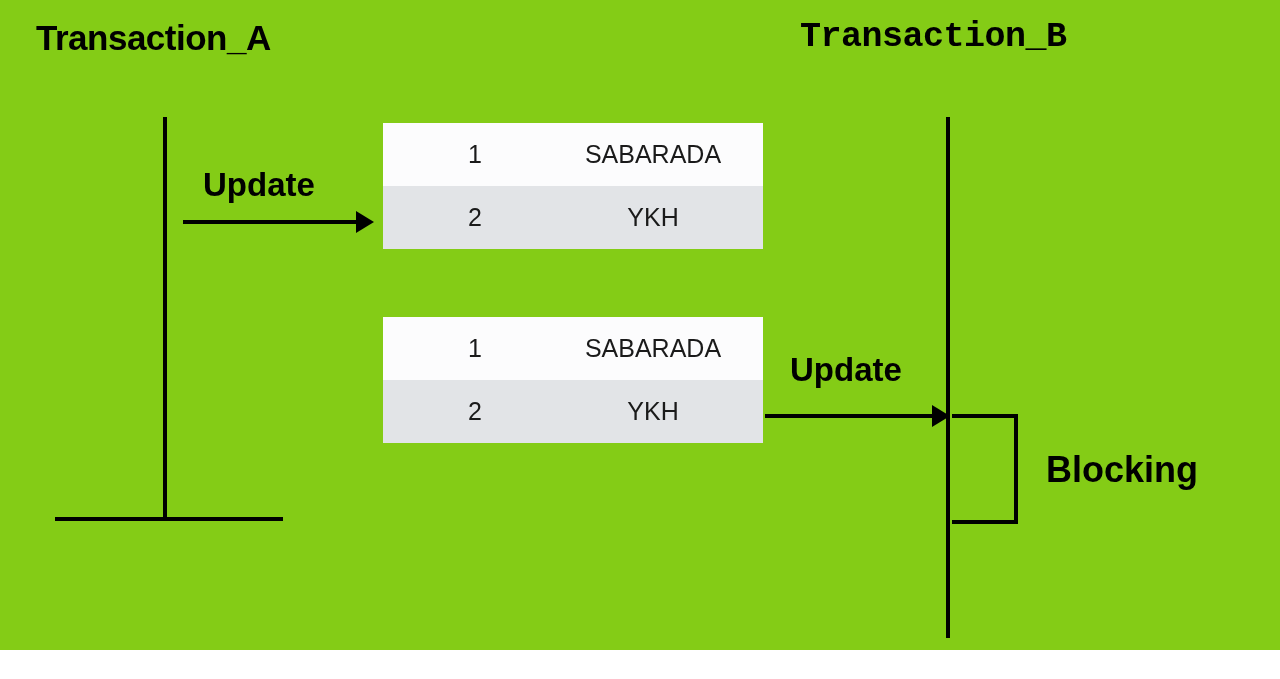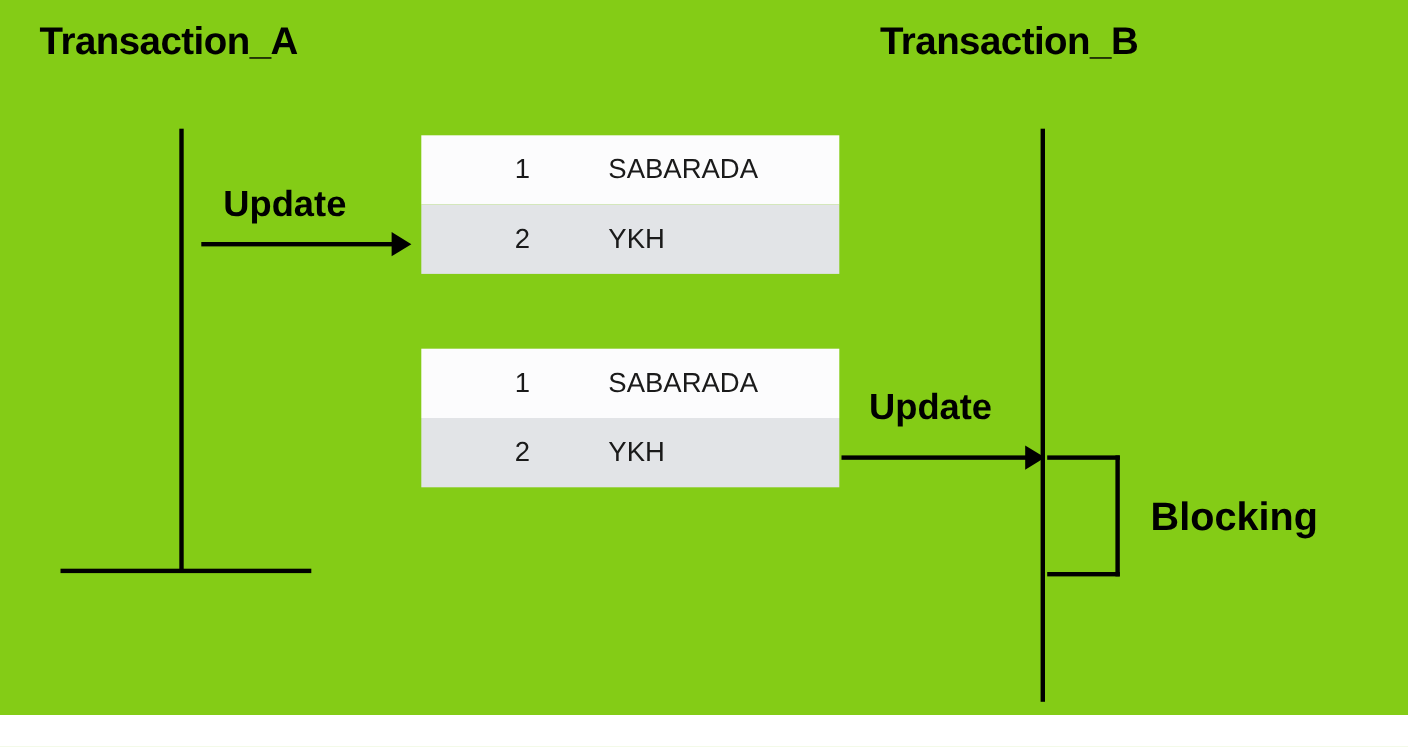--- a/index.html
+++ b/index.html
@@ -22,21 +22,21 @@
     position: absolute;
     font-family: "Liberation Sans", sans-serif;
     font-weight: bold;
     font-size: 35px;
     letter-spacing: -0.5px;
     color: #000000;
     white-space: nowrap;
     line-height: 1;
   }
   #title-a { left: 36px; top: 20px; }
-  #title-b { left: 800px; top: 20px; }
+  #title-b { left: 800px; top: 20px; font-family: Liberation Mono, monospace; }
 
   
   .lifeline {
     position: absolute;
     width: 4px;
     background: #000000;
   }
   #lifeline-a { left: 163px; top: 117px; height: 403px; }
   #lifeline-b { left: 946px; top: 117px; height: 521px; }
 
@@ -65,21 +65,21 @@
     text-align: center;
     font-family: "Liberation Sans", sans-serif;
     font-size: 25px;
     font-weight: normal;
     color: #1a1a1a;
   }
   .cell-name {
     position: absolute;
     left: 170px;
     width: 200px;
-    text-align: left;
+    text-align: center;
     font-family: "Liberation Sans", sans-serif;
     font-size: 25px;
     font-weight: normal;
     color: #1a1a1a;
     white-space: nowrap;
   }
 
   
   .arrow-line {
     position: absolute;

